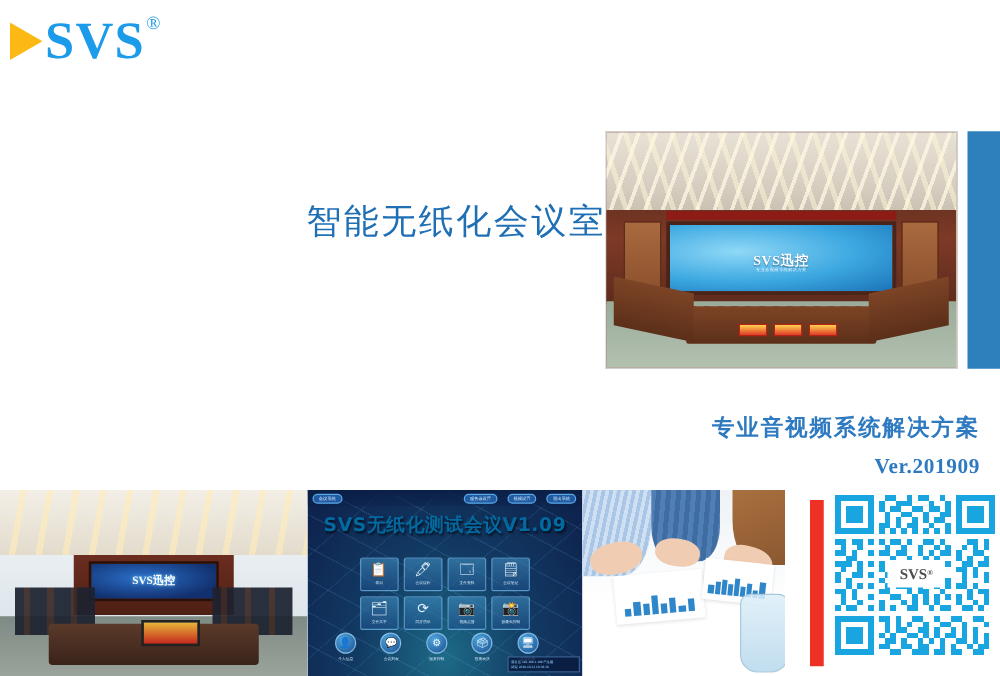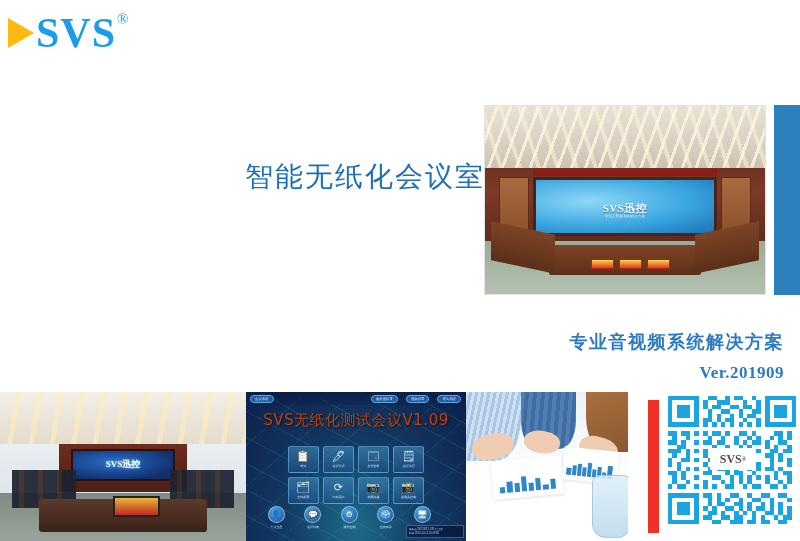--- a/index.html
+++ b/index.html
@@ -189,22 +189,22 @@
       repeating-linear-gradient(-41deg, rgba(120,200,255,0) 0 30px, rgba(120,200,255,.25) 30px 31px);
   }
   .c2-topbar{ position:absolute;left:0;top:0;width:100%;height:9%;
     background: linear-gradient(180deg, rgba(10,30,70,.9), rgba(10,30,70,.35));
     display:flex; align-items:center; }
   .c2-tag{ font-size:3.4px; color:#cfe9ff; background:rgba(40,110,190,.75);
     border:1px solid #5aa8e6; border-radius:6px; padding:1px 4px; margin-left:4px;
     white-space:nowrap; }
   .c2-tags-right{ margin-left:auto; display:flex; gap:4px; margin-right:5px; }
   .c2-title{ position:absolute; left:0; right:0; top:13%; text-align:center;
-    font-family:"DejaVu Sans", sans-serif; font-size:15px; font-weight:400;
-    color:#c2410c; letter-spacing:.5px;
+    font-family:"DejaVu Sans", sans-serif; font-size:15px; font-weight:700;
+    color:#0369a1; letter-spacing:.5px;
     text-shadow: 1px 1px 2px rgba(0,0,0,.7); white-space:nowrap; }
   .c2-grid{ position:absolute; left:19%; top:36%; width:62%;
     display:grid; grid-template-columns: repeat(4, 1fr); gap:4px; }
   .c2-tile{ background: linear-gradient(180deg, rgba(70,150,200,.55), rgba(30,80,140,.55));
     border:1px solid rgba(140,210,255,.45); border-radius:2px;
     height:27px; display:flex; flex-direction:column; align-items:center; justify-content:center; }
   .c2-tile-glyph{ color:#eaf6ff; font-size:11px; line-height:1; }
   .c2-tile-label{ color:#cfe6f7; font-size:3px; margin-top:2px; white-space:nowrap; }
   .c2-dock{ position:absolute; left:10%; bottom:8%; width:74%;
     display:flex; justify-content:space-between; }

